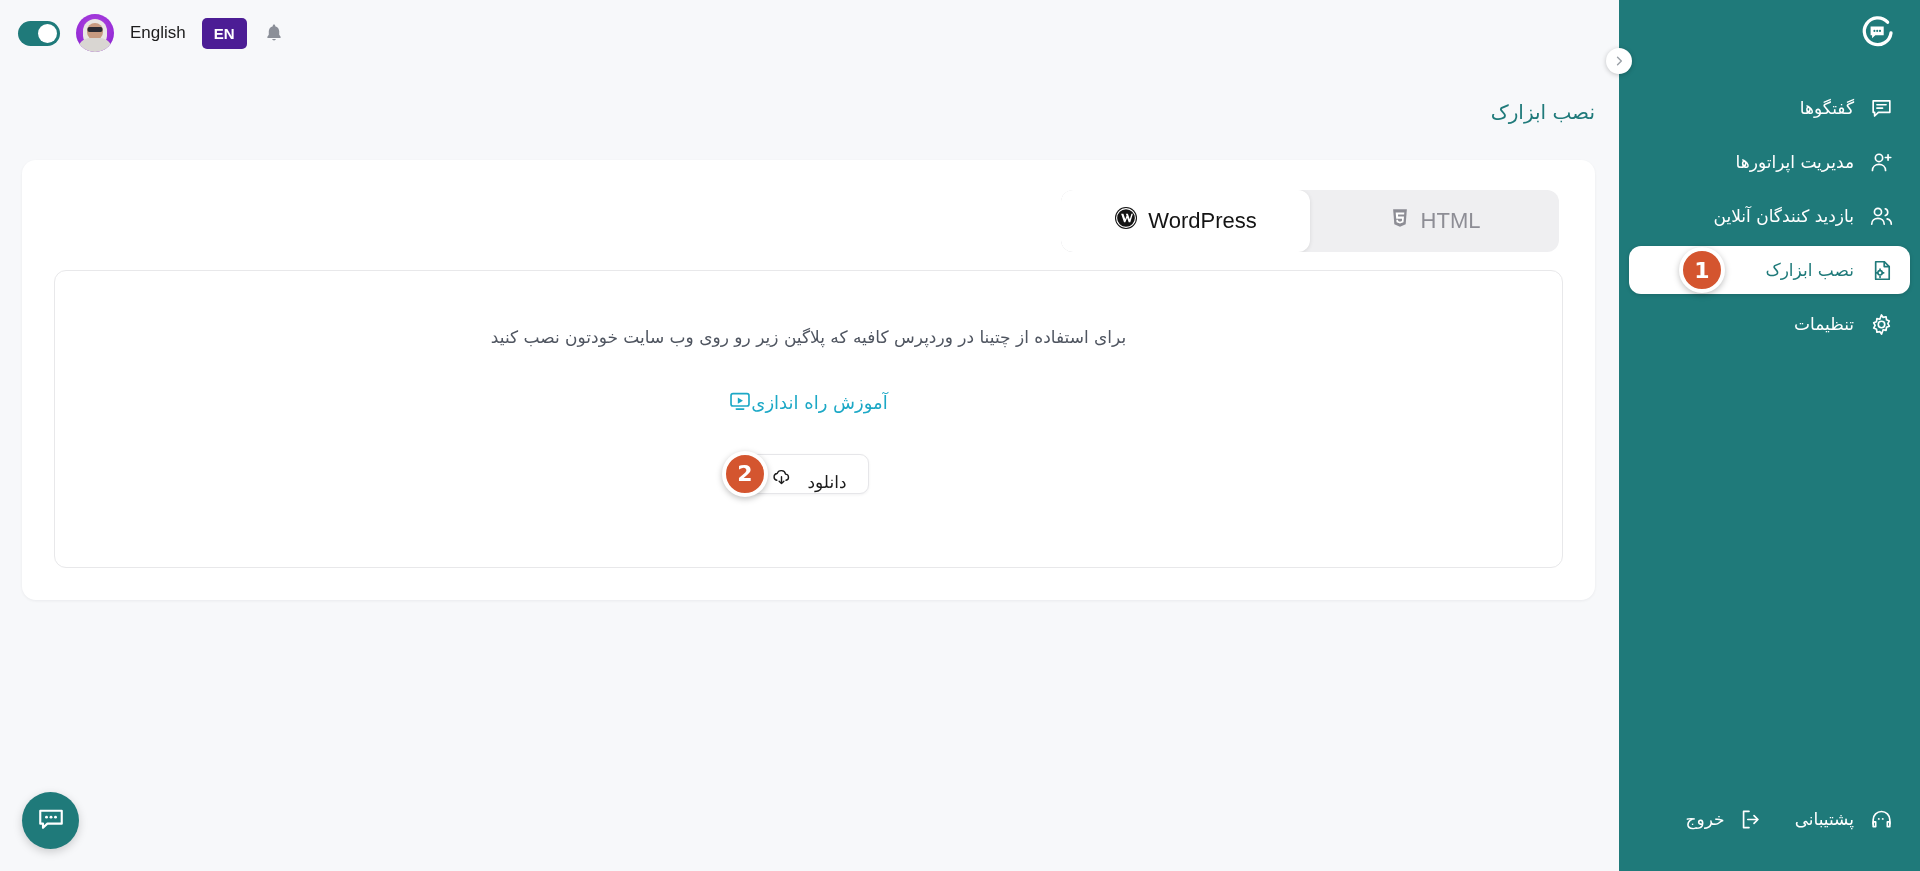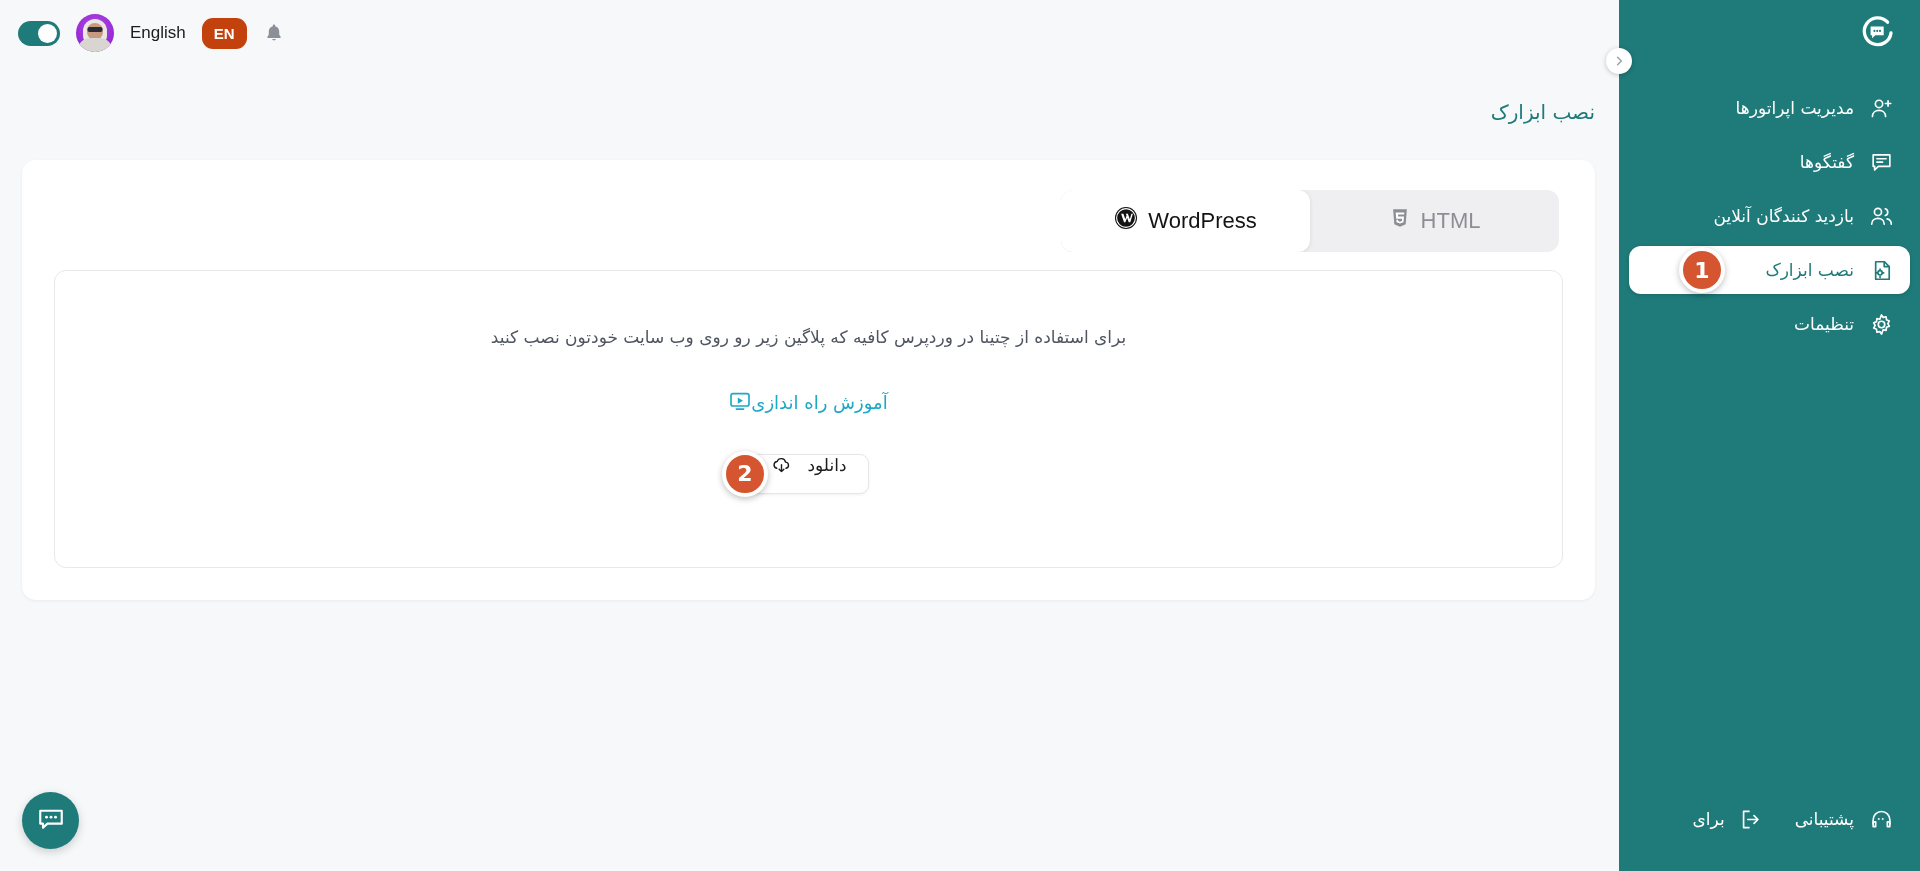--- a/index.html
+++ b/index.html
@@ -104,23 +104,23 @@
     position: absolute; left: 50%; top: 13px; transform: translateX(-50%);
     width: 15px; height: 5px; border-radius: 2px; background: #2b2b33;
   }
   .avatar .body {
     position: absolute; left: 50%; bottom: -3px; transform: translateX(-50%);
     width: 34px; height: 17px; border-radius: 12px 12px 0 0;
     background: #d9d6d2;
   }
   .lang-text { font-size: 17px; color: #1c1c1c; font-family: "Liberation Sans", sans-serif; }
   .lang-badge {
-    background: #c2410c; color: #fff;
+    background: #4c1d95; color: #fff;
     font-size: 15px; font-weight: bold;
-    padding: 7px 12px; border-radius: 11px;
+    padding: 7px 12px; border-radius: 5px;
     font-family: "Liberation Sans", sans-serif;
     cursor: pointer;
   }
   .bell { width: 22px; height: 24px; cursor: pointer; flex: none; }
 
   
   .page-title {
     position: absolute; top: 100px; right: 325px;
     font-size: 20px; color: #1f7a7a;
   }
@@ -160,21 +160,21 @@
   }
   .panel-desc { font-size: 17px; color: #4f5560; line-height: 1.7; }
   .tutorial-link {
     margin-top: 38px;
     display: flex; align-items: center; gap: 0;
     flex-direction: row-reverse;
     color: #1ca8c6; font-size: 18px; cursor: pointer;
   }
   .dl-wrap { margin-top: 38px; position: relative; display: inline-flex; }
   .dl-btn {
-    display: flex; align-items: flex-start; justify-content: center; gap: 16px;
+    display: flex; align-items: flex-end; justify-content: center; gap: 16px;
     flex-direction: row-reverse;
     min-width: 121px; height: 40px; padding: 0 18px;
     background: #ffffff; border: 1px solid #e6e6e9; border-radius: 9px;
     font-size: 17px; color: #1c1c1c; cursor: pointer;
     box-shadow: 0 1px 3px rgba(16,24,40,.06);
   }
   .badge-download { right: 101px; top: 50%; transform: translateY(-50%); }
 
   
   .fab {
@@ -300,36 +300,36 @@
       <svg viewBox="0 0 24 24" width="14" height="14" fill="none" stroke="#9aa0a6" stroke-width="2.4" stroke-linecap="round" stroke-linejoin="round">
         <path d="M9.5 5.5L16 12l-6.5 6.5"></path>
       </svg>
     </div>
 
     <div class="sb-nav">
 
       <div class="sb-item">
         <span class="sb-icon">
           <svg viewBox="0 0 24 24" width="25" height="25" fill="none" stroke="currentColor" stroke-width="1.6" stroke-linecap="round" stroke-linejoin="round">
+            <path d="M4 4.6h16v11.1H9l-3.6 3.5v-3.5H4z"></path>
+            <path d="M7.6 8.4h8.8M7.6 11.7h5.4"></path>
+          </svg>
+        </span>
+        <span class="sb-label">گفتگوها</span>
+      </div>
+
+      <div class="sb-item">
+        <span class="sb-icon">
+          <svg viewBox="0 0 24 24" width="25" height="25" fill="none" stroke="currentColor" stroke-width="1.6" stroke-linecap="round" stroke-linejoin="round">
             <circle cx="9.6" cy="7.6" r="3.5"></circle>
             <path d="M3.3 19.6c0-3.5 2.8-5.8 6.3-5.8s6.3 2.3 6.3 5.8"></path>
             <path d="M18.3 4.6v5.2M15.7 7.2h5.2"></path>
           </svg>
         </span>
         <span class="sb-label">مدیریت اپراتورها</span>
-      </div>
-
-      <div class="sb-item">
-        <span class="sb-icon">
-          <svg viewBox="0 0 24 24" width="25" height="25" fill="none" stroke="currentColor" stroke-width="1.6" stroke-linecap="round" stroke-linejoin="round">
-            <path d="M4 4.6h16v11.1H9l-3.6 3.5v-3.5H4z"></path>
-            <path d="M7.6 8.4h8.8M7.6 11.7h5.4"></path>
-          </svg>
-        </span>
-        <span class="sb-label">گفتگوها</span>
       </div>
 
       <div class="sb-item">
         <span class="sb-icon">
           <svg viewBox="0 0 24 24" width="25" height="25" fill="none" stroke="currentColor" stroke-width="1.6" stroke-linecap="round" stroke-linejoin="round">
             <circle cx="8.6" cy="7.6" r="3.4"></circle>
             <path d="M2.6 19.4c0-3.4 2.7-5.6 6-5.6s6 2.2 6 5.6"></path>
             <path d="M15.6 4.6a3.4 3.4 0 0 1 0 6.5M17.4 14.3c2.4.6 4 2.5 4 5.1"></path>
           </svg>
         </span>
@@ -375,18 +375,18 @@
         <span class="sb-label">پشتیبانی</span>
       </div>
 
       <div class="sb-item">
         <span class="sb-icon">
           <svg viewBox="0 0 24 24" width="25" height="25" fill="none" stroke="currentColor" stroke-width="1.6" stroke-linecap="round" stroke-linejoin="round">
             <path d="M9.6 4.2H4.4v15.6h5.2"></path>
             <path d="M14.4 8.2l3.8 3.8-3.8 3.8M18.2 12H8.4"></path>
           </svg>
         </span>
-        <span class="sb-label">برای</span>
+        <span class="sb-label">خروج</span>
       </div>
     </div>
   </div>
 
 </div>
 
 </body></html>

